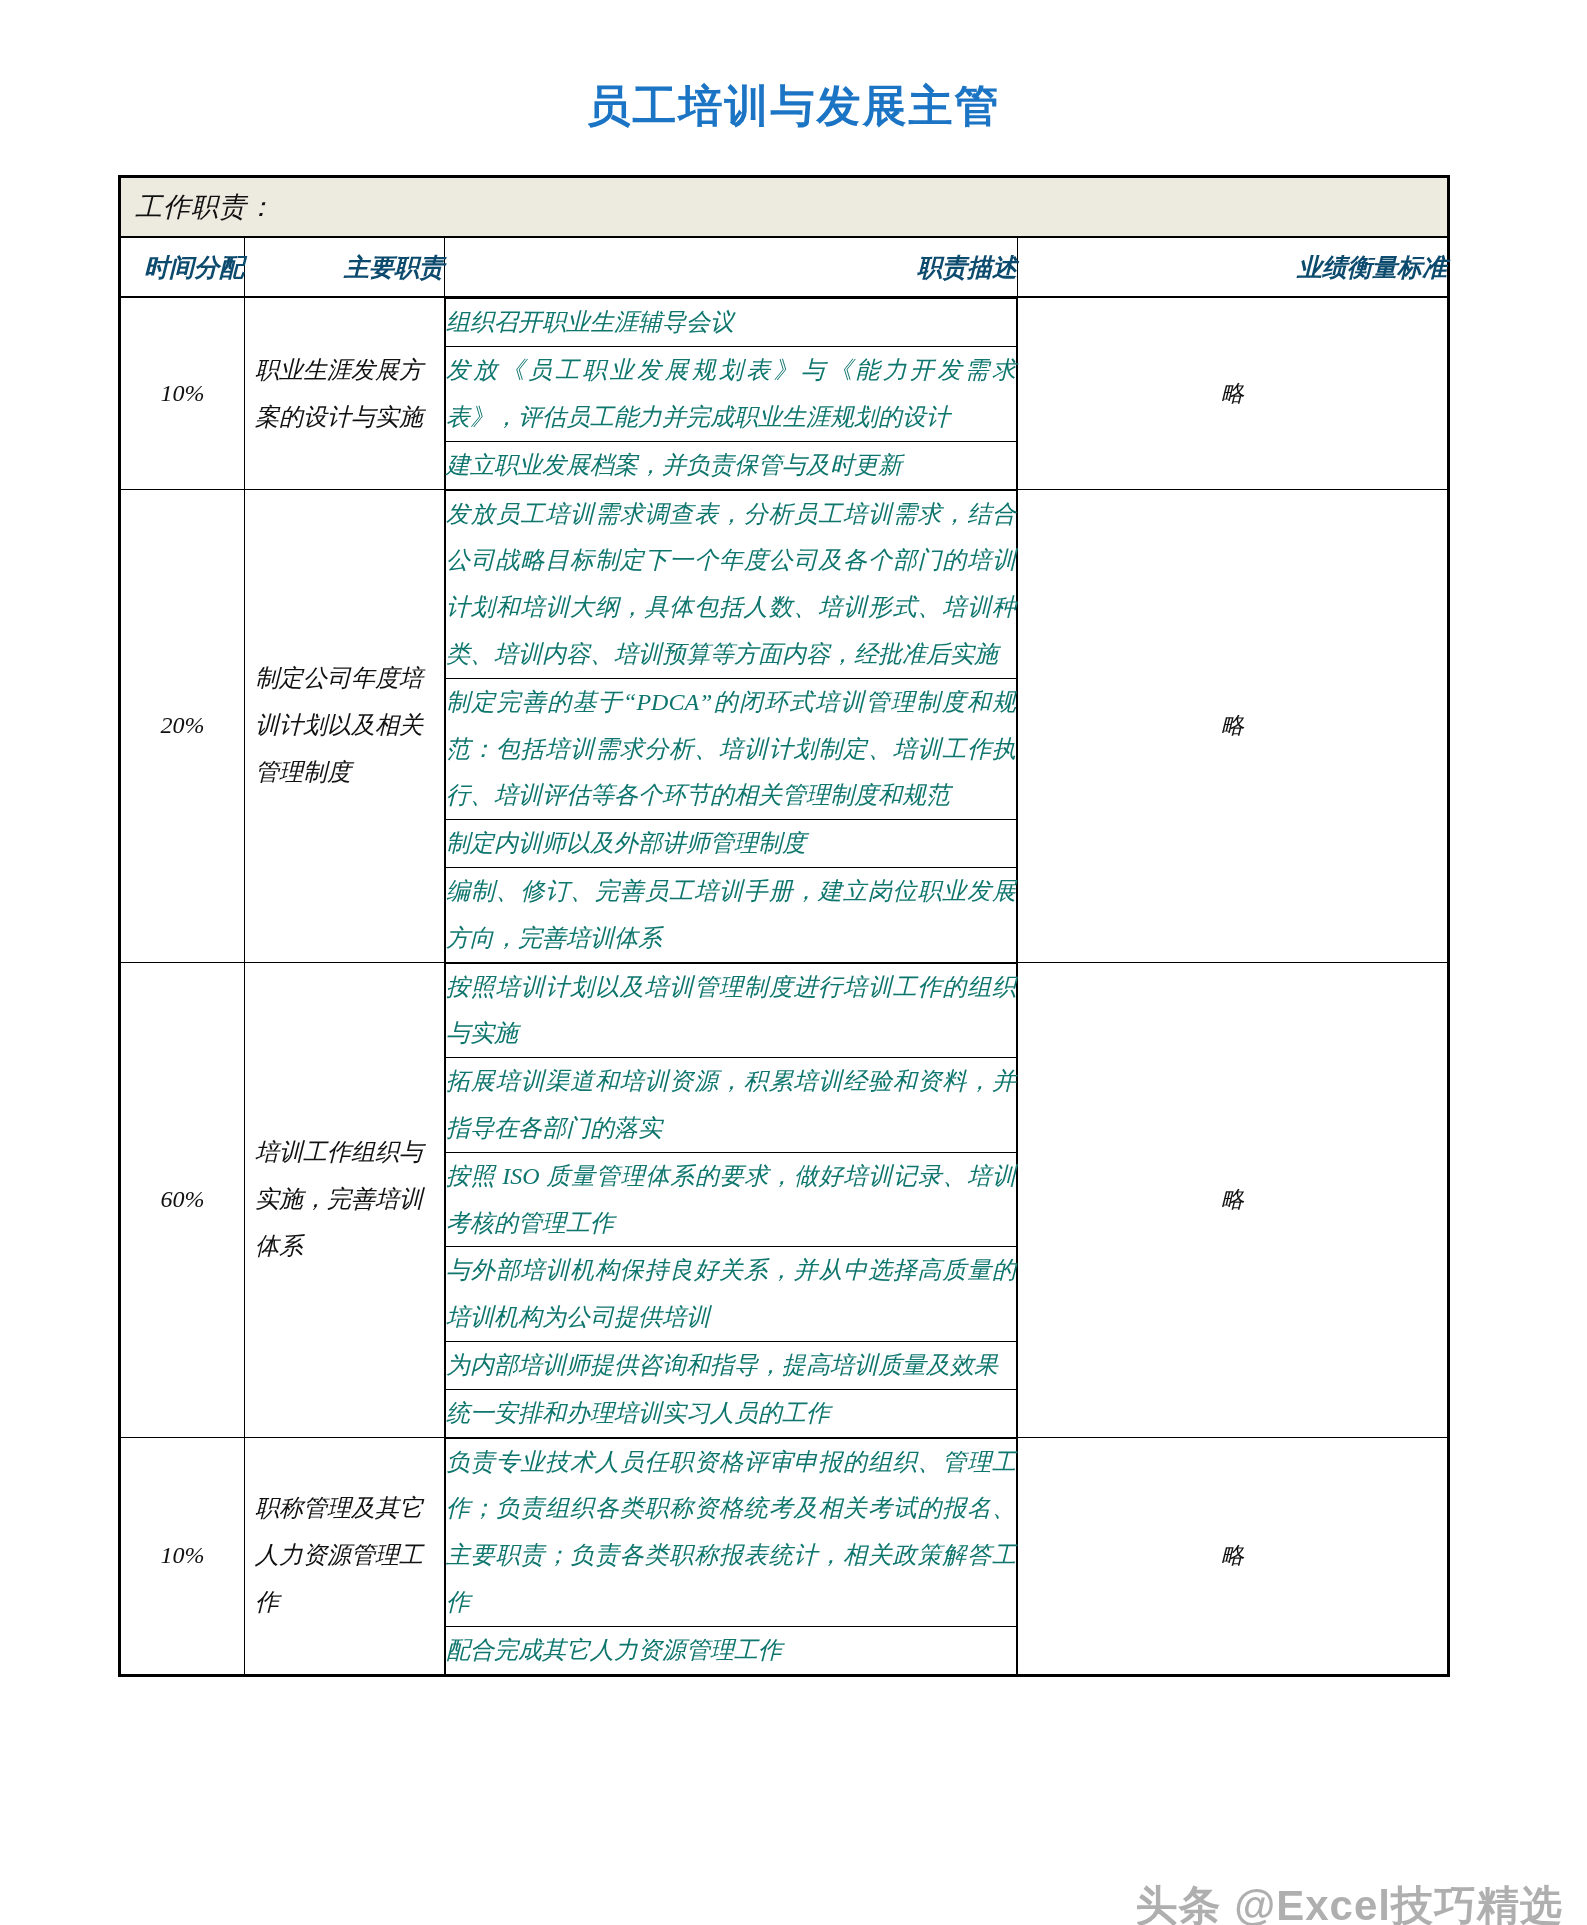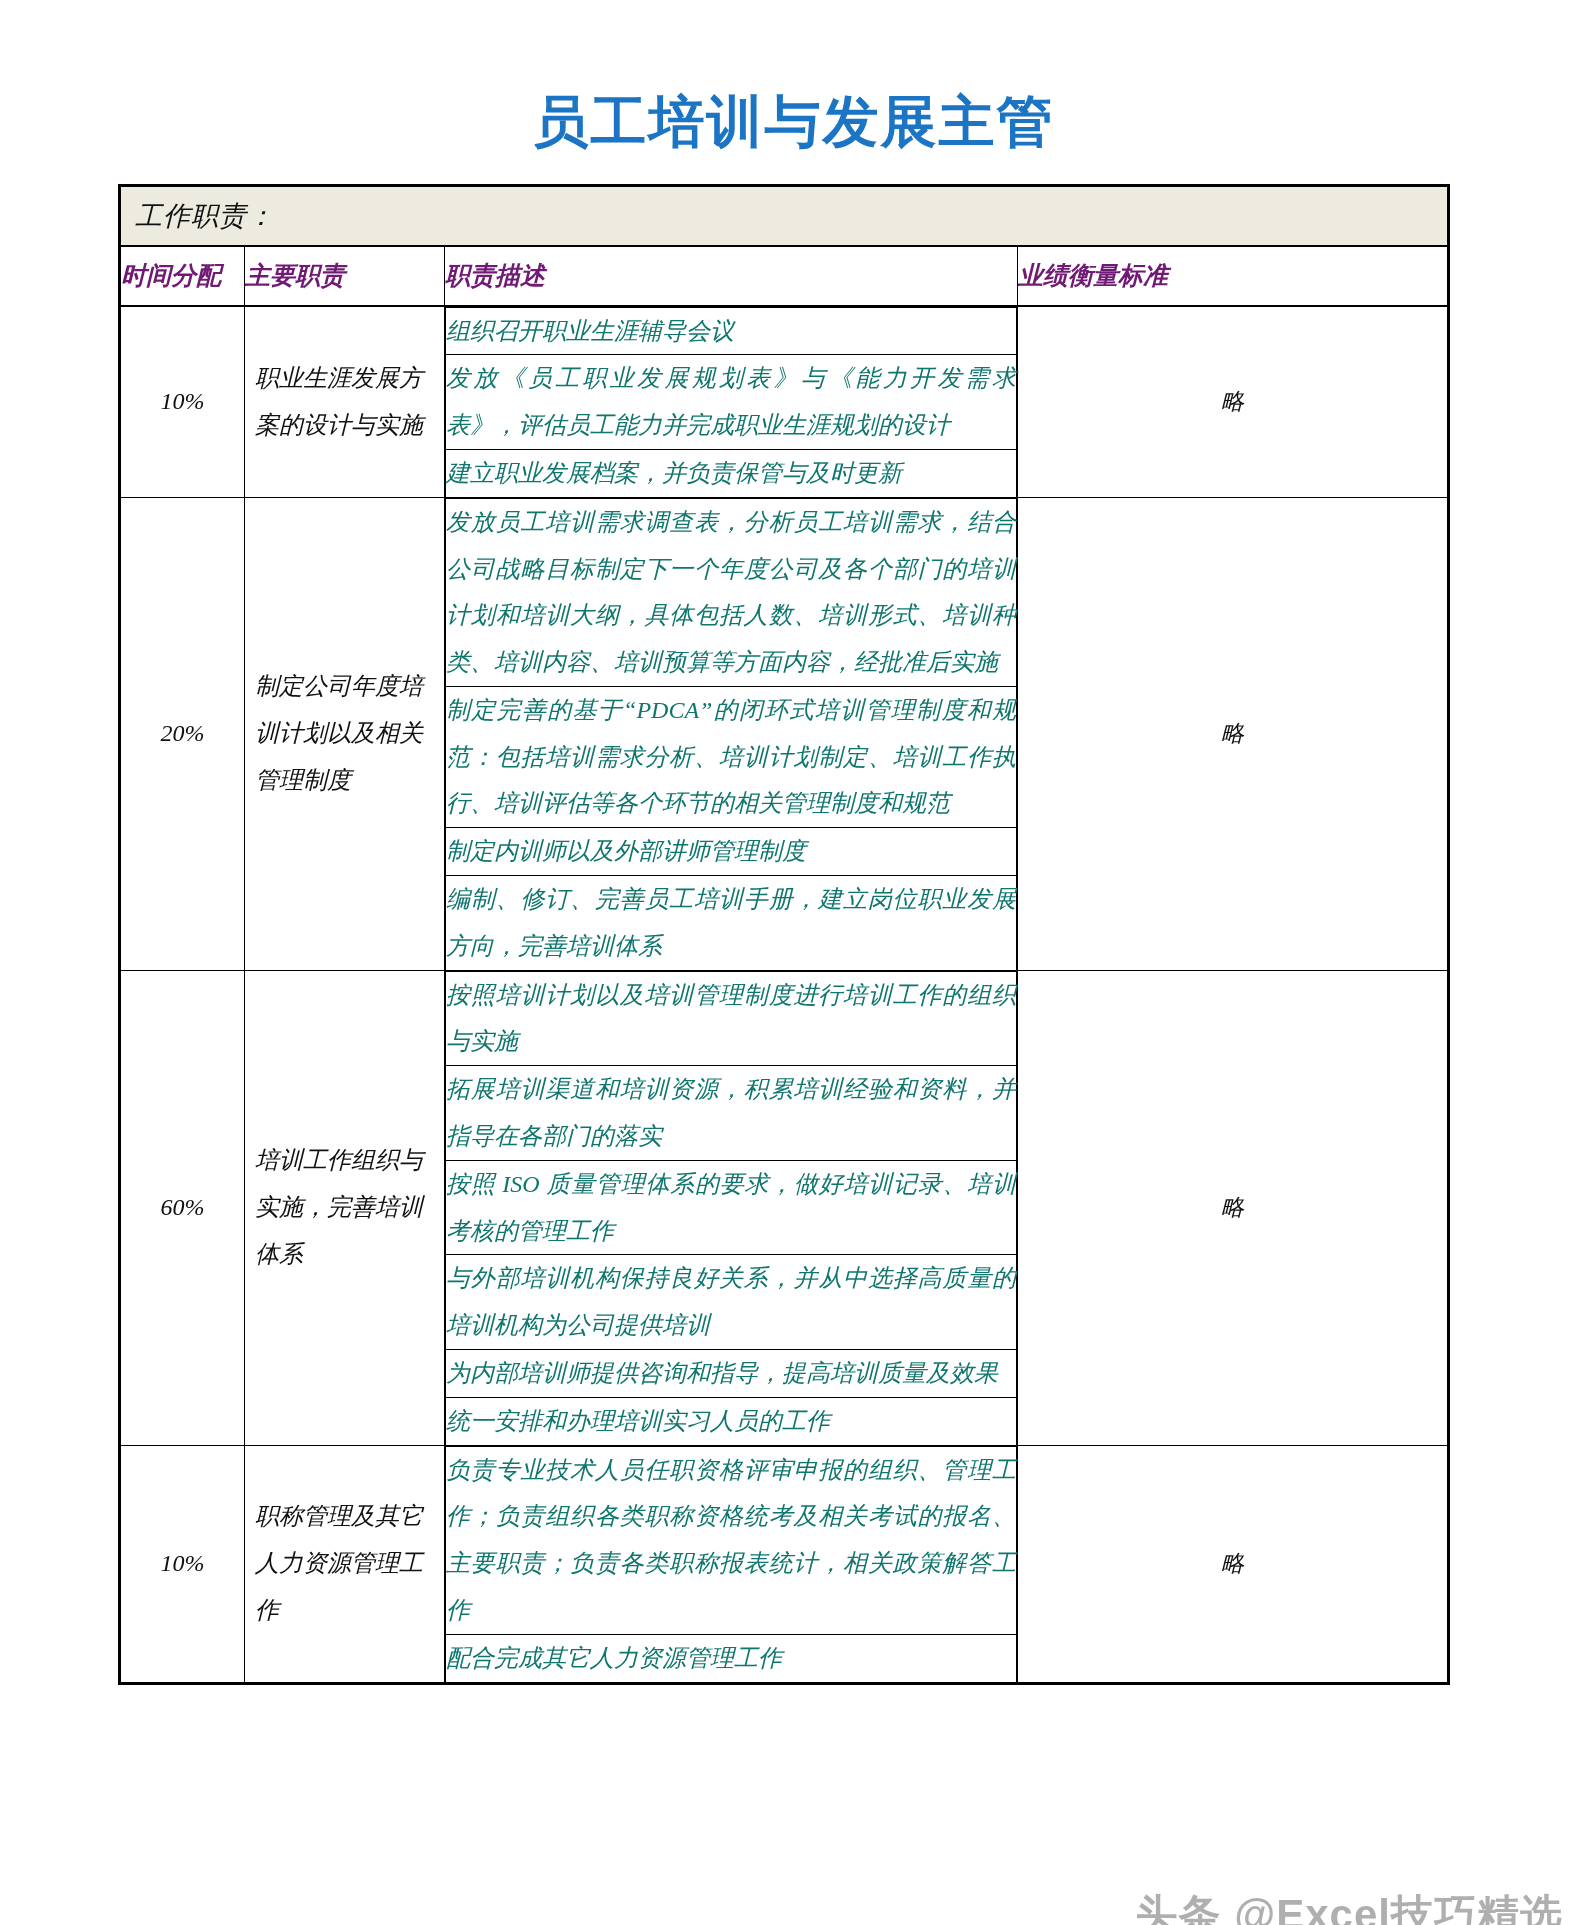--- a/index.html
+++ b/index.html
@@ -20,21 +20,21 @@
     width: 1587px;
     height: 1925px;
     box-sizing: border-box;
   }
 
   .doc-title {
     text-align: center;
     color: #1b74c4;
     font-family: "Liberation Sans", "DejaVu Sans", sans-serif;
     font-weight: bold;
-    font-size: 56px;
+    font-size: 44px;
     letter-spacing: 2px;
     padding-top: 52px;
     padding-bottom: 0;
     line-height: 1.15;
     user-select: none;
   }
 
   .table-wrap {
     position: absolute;
     left: 118px;
@@ -63,25 +63,25 @@
     font-family: "Liberation Sans", "DejaVu Sans", sans-serif;
     font-size: 27px;
     color: #111;
     padding-left: 14px !important;
     border-bottom: 2px solid #000 !important;
     letter-spacing: 1px;
   }
 
   
   .col-head {
-    text-align: left;
+    text-align: right;
     font-size: 25px;
     font-weight: bold;
     height: 58px;
-    color: #701a75;
+    color: #0c4a6e;
     border-bottom: 2px solid #000 !important;
   }
 
   .cell-pct {
     text-align: center;
     font-size: 24px;
     color: #111;
     border-right: 1px solid #000;
   }
 

